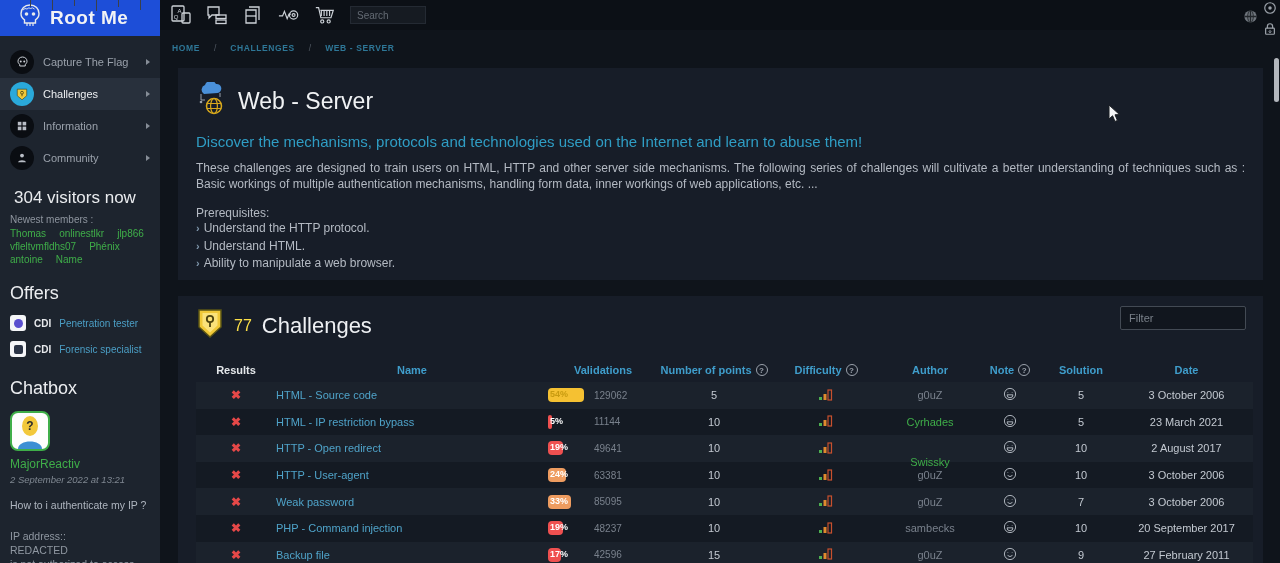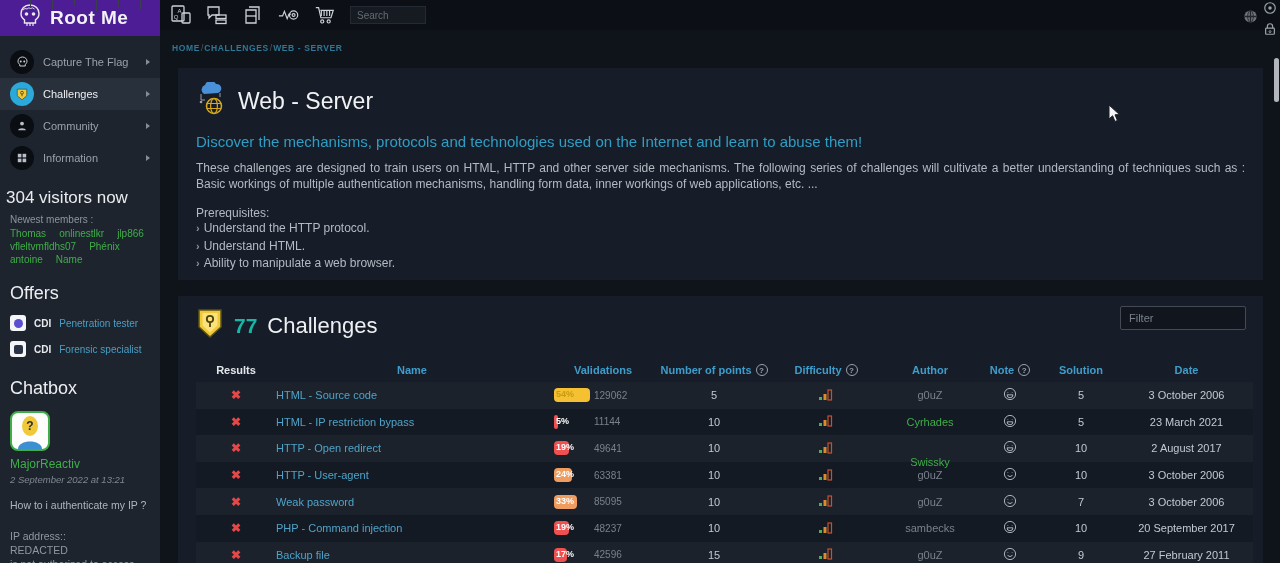--- a/index.html
+++ b/index.html
@@ -2,36 +2,36 @@
 <html><head>
 <meta charset="utf-8">
 <style>
   * { margin:0; padding:0; box-sizing:border-box; }
   html,body { width:1280px; height:563px; overflow:hidden; background:#0f141b;
     font-family:"Liberation Sans", sans-serif; }
 
   
   .sidebar { position:absolute; left:0; top:0; width:160px; height:563px;
     background:#1d242e; z-index:5; }
-  .logo-bar { height:36px; background:#4c1d95; display:flex; align-items:center;
+  .logo-bar { height:36px; background:#1d4ed8; display:flex; align-items:center;
     gap:8px; padding:0 10px; position:relative; overflow:hidden; }
   .logo-strings span { position:absolute; top:0; width:1px; background:#3a404a; }
   .logo-text { color:#f2f3f5; font-size:19px; font-weight:800; letter-spacing:.5px; }
   .nav { padding-top:10px; }
   .nav-item { height:32px; display:flex; align-items:center; padding:0 10px;
     cursor:pointer; }
   .nav-item.active { background:#28303c; }
   .nav-ico { width:24px; height:24px; border-radius:50%; background:#0a0d12;
     display:flex; align-items:center; justify-content:center; flex:0 0 24px; }
   .nav-ico.blue { background:#2aa9da; }
   .nav-label { flex:1; margin-left:9px; font-size:11px; color:#9aa1ab; }
   .nav-item.active .nav-label { color:#eceef1; }
   .chev { width:0; height:0; border-left:4px solid #868d97; border-top:3.5px solid transparent;
     border-bottom:3.5px solid transparent; }
-  .visitors { color:#e9ebee; font-size:17px; padding:14px 6px 4px; }
+  .visitors { color:#e9ebee; font-size:17px; padding:14px 14px 4px; }
   .newest { color:#8e959f; font-size:10px; padding:2px 10px 3px; }
   .members { display:flex; flex-wrap:wrap; column-gap:13px; row-gap:2px;
     padding:0 10px; }
   .members a { color:#3fae49; font-size:10px; text-decoration:none; cursor:pointer; }
   .side-h2 { color:#eceef1; font-size:18px; padding:18px 10px 8px; }
   .offer { display:flex; align-items:center; gap:8px; padding:3px 10px 7px; }
   .offer-logo { width:16px; height:16px; border-radius:3px; background:#f5f6f8;
     display:flex; align-items:center; justify-content:center; flex:0 0 16px; }
   .offer-logo i { display:block; width:9px; height:9px; border-radius:50%; }
   .offer-cdi { color:#e7e9ec; font-size:10px; font-weight:bold; }
@@ -48,41 +48,41 @@
   .topbar { position:absolute; left:160px; top:0; width:1120px; height:30px;
     background:#0c1016; display:flex; align-items:center; gap:14px; padding-left:10px; }
   .tico { width:22px; height:22px; display:flex; align-items:center;
     justify-content:center; cursor:pointer; }
   .tico svg { stroke:#cdd2d8; fill:none; stroke-width:1.3; }
   .search { width:76px; height:18px; background:#161b22; border:1px solid #242a33;
     color:#c7ccd3; font-size:10px; padding:0 6px; outline:none; }
   .search::placeholder { color:#646b74; }
 
   
-  .crumbs { position:absolute; left:172px; top:43px; display:flex; gap:1px;
+  .crumbs { position:absolute; left:172px; top:43px; display:flex; gap:14px;
     align-items:center; }
   .crumbs a { color:#2e7797; font-size:8.5px; font-weight:bold; letter-spacing:.6px;
     text-decoration:none; cursor:pointer; }
   .crumbs i { color:#525a64; font-size:8.5px; font-style:normal; }
 
   
   .panel { position:absolute; left:178px; width:1085px; background:#171d28; }
   .panel-intro { top:68px; height:212px; padding:14px 18px; }
   .title-row { display:flex; align-items:center; gap:10px; }
   .page-title { color:#f0f2f4; font-size:23px; font-weight:500; }
   .subtitle { color:#2f9dc4; font-size:15px; margin-top:13px; }
   .desc { color:#b4bac3; font-size:12px; line-height:16px; margin-top:10px;
     text-align:justify; }
   .prereq-label { color:#b4bac3; font-size:12px; margin-top:14px; }
   .prereq { color:#b4bac3; font-size:12px; line-height:17.5px; }
   .prereq b { color:#7f96ab; font-weight:bold; margin-right:4px; font-size:11px; }
 
   .panel-challenges { top:296px; height:290px; padding:12px 10px 0 18px; }
   .ch-head { display:flex; align-items:center; gap:10px; }
-  .ch-count { color:#14b8a6; font-size:21px; font-weight:bold; }
+  .ch-count { color:#fde047; font-size:16px; font-weight:normal; }
   .ch-title { color:#eef0f3; font-size:22px; font-weight:400; }
   .filter { position:absolute; right:17px; top:10px; width:126px; height:24px;
     background:#11161e; border:1px solid #434a54; border-radius:2px; color:#c7ccd3;
     font-size:11px; padding:0 8px; outline:none; }
   .filter::placeholder { color:#7a818a; }
 
   
   .thead, .trow { display:flex; align-items:center; }
   .thead { margin-top:14px; height:24px; }
   .thead > div { font-size:11px; font-weight:bold; color:#3f9dcb; text-align:center;
@@ -102,21 +102,21 @@
   .c-date { width:133px; }
   .trow { height:26.6px; }
   .trow:nth-child(odd) { background:#1b222c; }
   .trow:nth-child(even) { background:#141a23; }
   .trow > div { display:flex; align-items:center; justify-content:center;
     font-size:11px; color:#c3c9d1; }
   .trow .c-name { justify-content:flex-start; }
   .trow .c-name a { color:#4fa3c9; font-size:11px; text-decoration:none; cursor:pointer; }
   .xmark { color:#e54848; font-size:12px; font-weight:bold; cursor:default; }
   .trow .c-val { justify-content:flex-start; position:relative; }
-  .badge { position:relative; margin-left:6px; height:14px; border-radius:4px;
+  .badge { position:relative; height:14px; border-radius:4px;
     display:inline-block; }
   .badge span { position:absolute; left:2px; top:1px; font-size:9px; font-weight:bold;
     white-space:nowrap; }
   .vcount { color:#79818c; font-size:10px; position:absolute; left:46px; }
   .diffbars { display:inline-block; }
   .face svg { stroke:#aeb4bc; fill:none; stroke-width:1.4; }
   .face[data-variant="smiling-face"] .m-grin { display:none; }
   .face[data-variant="grinning-face"] .m-smile { display:none; }
   .c-aut span { cursor:pointer; }
 
@@ -171,37 +171,37 @@
             <circle cx="10" cy="8" r="2.4" fill="none" stroke="#4d430f" stroke-width="1.4"></circle>
             <path d="M10 10 L10 14" stroke="#4d430f" stroke-width="1.4"></path>
           </svg>
       </span>
       <span class="nav-label">Challenges</span>
       <span class="chev"></span>
     </div>
     <div class="nav-item">
       <span class="nav-ico">
         <svg width="12" height="12" viewBox="0 0 20 20">
-            <circle cx="10" cy="6" r="3.2" fill="#b9bec6"></circle>
-            <path d="M3.5 17 C3.5 12.5 16.5 12.5 16.5 17 Z" fill="#b9bec6"></path>
-          </svg>
-      </span>
-      <span class="nav-label">Community</span>
-      <span class="chev"></span>
-    </div>
-    <div class="nav-item">
-      <span class="nav-ico">
-        <svg width="12" height="12" viewBox="0 0 20 20">
             <rect x="3" y="3" width="6" height="6" fill="#b9bec6"></rect>
             <rect x="11" y="3" width="6" height="6" fill="#b9bec6"></rect>
             <rect x="3" y="11" width="6" height="6" fill="#b9bec6"></rect>
             <rect x="11" y="11" width="6" height="6" fill="#b9bec6"></rect>
           </svg>
       </span>
       <span class="nav-label">Information</span>
+      <span class="chev"></span>
+    </div>
+    <div class="nav-item">
+      <span class="nav-ico">
+        <svg width="12" height="12" viewBox="0 0 20 20">
+            <circle cx="10" cy="6" r="3.2" fill="#b9bec6"></circle>
+            <path d="M3.5 17 C3.5 12.5 16.5 12.5 16.5 17 Z" fill="#b9bec6"></path>
+          </svg>
+      </span>
+      <span class="nav-label">Community</span>
       <span class="chev"></span>
     </div>
   </nav>
 
   <div class="visitors">304 visitors now</div>
   <div class="newest">Newest members :</div>
   <div class="members">
     <a>Thomas</a>
     <a>onlinestlkr</a>
     <a>jlp866</a>

